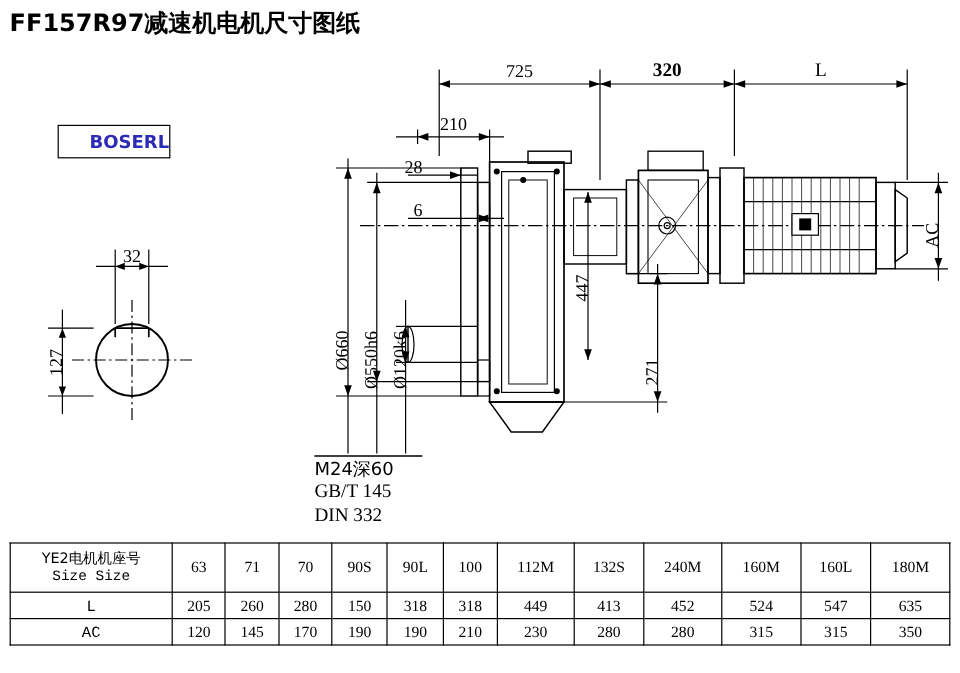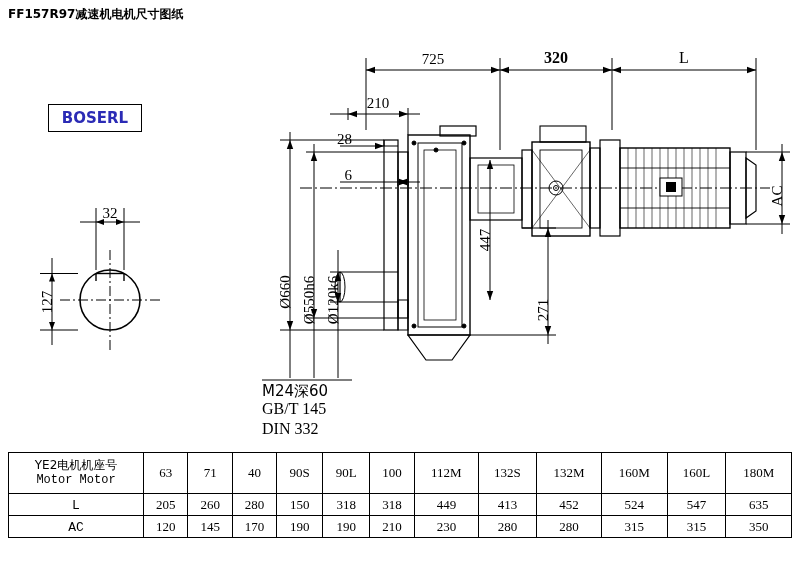--- a/index.html
+++ b/index.html
@@ -19,41 +19,41 @@
     position: relative;
     width: 800px;
     height: 561px;
   }
   .title {
     position: absolute;
     left: 8px;
     top: 6px;
     font-family: "DejaVu Sans", sans-serif;
     font-weight: bold;
-    font-size: 12px;
+    font-size: 20px;
     letter-spacing: 0px;
     white-space: nowrap;
   }
   .logo-box {
     position: absolute;
     left: 48px;
     top: 104px;
     width: 92px;
     height: 26px;
     border: 1.5px solid #000;
     background: #fff;
   }
   .logo-text {
     position: absolute;
     left: 0;
     top: 0;
     width: 92px;
     height: 26px;
     line-height: 26px;
-    text-align: center;
+    text-align: right;
     font-family: "DejaVu Sans", sans-serif;
     font-weight: bold;
     font-size: 15px;
     color: #2b2bb5;
   }
   svg.draw {
     position: absolute;
     left: 0;
     top: 0;
     width: 800px;
@@ -285,31 +285,31 @@
       <text x="262" y="434">DIN 332</text>
     </g>
   </svg>
 
   <div class="tbl-wrap">
     <table class="spec">
       <tbody>
         <tr>
           <td class="head-cell">
             <span class="hdr-cn">YE2电机机座号</span>
-            <span class="hdr-en">Motor Motor</span>
+            <span class="hdr-en">Size Size</span>
           </td>
           <td>63</td>
           <td>71</td>
-          <td>40</td>
+          <td>70</td>
           <td>90S</td>
           <td>90L</td>
           <td>100</td>
           <td>112M</td>
           <td>132S</td>
-          <td>132M</td>
+          <td>240M</td>
           <td>160M</td>
           <td>160L</td>
           <td>180M</td>
         </tr>
         <tr>
           <td class="rowlab"><span class="rowlab-txt">L</span></td>
           <td>205</td>
           <td>260</td>
           <td>280</td>
           <td>150</td>

